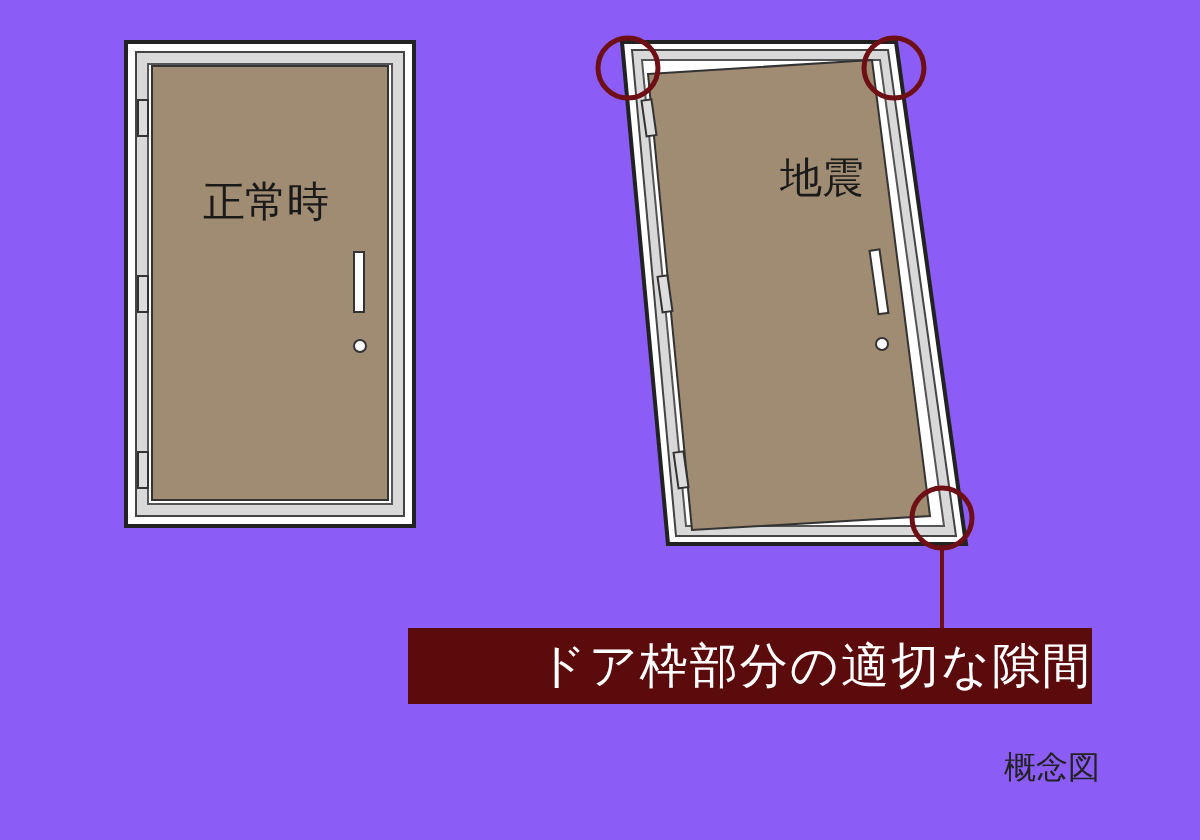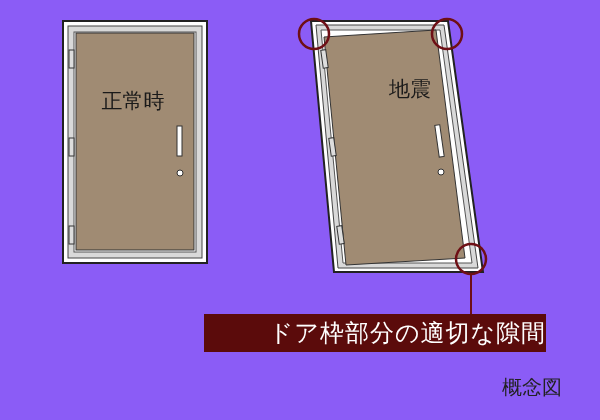--- a/index.html
+++ b/index.html
@@ -1,22 +1,22 @@
 <!DOCTYPE html>
 <html><head>
 <meta charset="utf-8">
 <style>
   html,body{margin:0;padding:0;background:#fff;}
   #stage{position:relative;width:600px;height:420px;overflow:hidden;background:#8b5cf6;font-family:"DejaVu Sans","Liberation Sans",sans-serif;}
   svg{position:absolute;left:0;top:0;}
   .door-label{position:absolute;color:#1a1a1a;font-size:21px;text-align:center;line-height:27px;}
   #label-normal{left:88px;top:88px;width:90px;}
-  #label-quake{left:360px;top:76px;width:100px;}
+  #label-quake{left:332px;top:76px;width:100px;text-align:right;}
   #caption-box{position:absolute;left:204px;top:314px;width:342px;height:38px;background:#5b0b0b;color:#fff;font-size:24px;line-height:38px;text-align:right;letter-spacing:1px;}
-  #note{position:absolute;left:502px;top:374px;font-family:"DejaVu Serif","Liberation Serif",serif;font-size:20px;color:#222;}
+  #note{position:absolute;left:502px;top:374px;font-family:"DejaVu Serif","Liberation Serif",serif;font-size:16px;color:#222;}
 </style>
 </head>
 <body>
 
 <div id="stage">
   <svg width="600" height="420" viewBox="0 0 600 420">
 
     <g>
       <rect x="63" y="21" width="144" height="242" fill="#fff" stroke="#222" stroke-width="2"></rect>
       <rect x="68" y="26" width="134" height="232" fill="#d9d9d9" stroke="#444" stroke-width="1"></rect>

